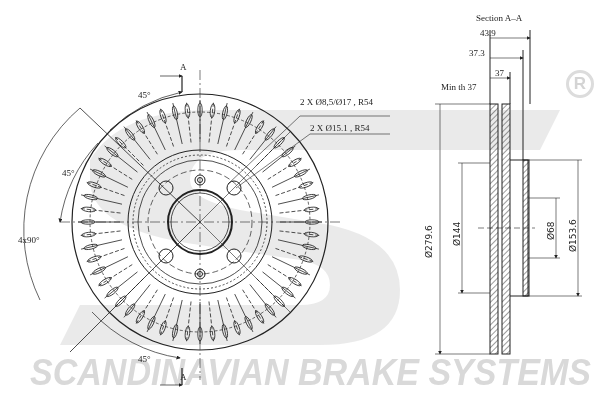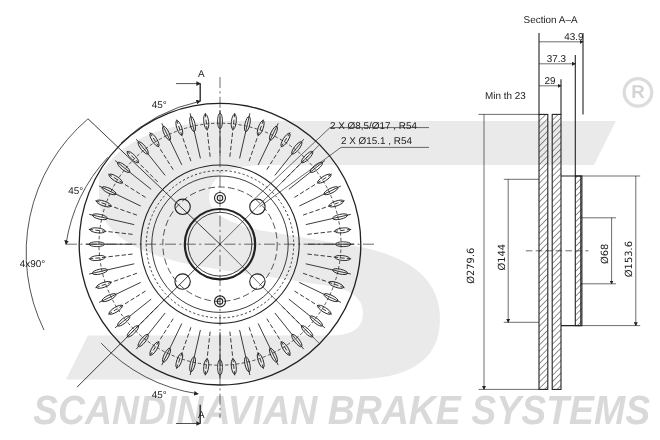--- a/index.html
+++ b/index.html
@@ -1,18 +1,18 @@
 <!DOCTYPE html>
 <html><head>
   <meta charset="utf-8">
   <style>
     html, body { margin:0; padding:0; background:#ffffff; }
     body { width:600px; height:400px; position:relative; overflow:hidden; font-family:"DejaVu Sans", sans-serif; }
     #stage { position:absolute; left:0; top:0; width:600px; height:400px; }
-    .lbl { position:absolute; font-family:Liberation Sans, sans-serif; font-size:9px; color:#222; white-space:nowrap; }
+    .lbl { position:absolute; font-family:Liberation Serif, serif; font-size:9px; color:#222; white-space:nowrap; }
     .vlbl { position:absolute; font-family:"DejaVu Sans", sans-serif; font-size:9px; color:#222; white-space:nowrap; transform:rotate(-90deg); transform-origin:left top; }
     .watermark { position:absolute; left:30px; top:352px; width:560px; font-family:"Liberation Sans", sans-serif; font-style:italic; font-weight:bold; font-size:37px; letter-spacing:0px; color:#d9d9d9; white-space:nowrap; transform:scaleX(0.92); transform-origin:left top; }
     .reg { position:absolute; left:566px; top:70px; width:22px; height:22px; border:3px solid #dcdcdc; border-radius:50%; color:#d4d4d4; font-family:"Liberation Sans", sans-serif; font-weight:bold; font-size:17px; line-height:22px; text-align:center; }
   </style>
 </head>
 <body>
 
 <div id="stage">
 
   <div class="watermark">SCANDINAVIAN BRAKE SYSTEMS</div>
@@ -221,25 +221,25 @@
       <line x1="478" y1="228" x2="535" y2="228" stroke-dasharray="6,3" stroke-width="0.6"></line>
     </g>
   </svg>
 
   <div class="lbl" style="left:180px;top:62px">A</div>
   <div class="lbl" style="left:180px;top:372px">A</div>
   <div class="lbl" style="left:138px;top:90px">45°</div>
   <div class="lbl" style="left:62px;top:168px">45°</div>
   <div class="lbl" style="left:138px;top:354px">45°</div>
   <div class="lbl" style="left:18px;top:235px">4x90°</div>
-  <div class="lbl" style="left:300px;top:109px">2 X Ø8,5/Ø17 , R54</div>
+  <div class="lbl" style="left:300px;top:97px">2 X Ø8,5/Ø17 , R54</div>
   <div class="lbl" style="left:310px;top:123px">2 X Ø15.1 , R54</div>
 
   <div class="lbl" style="left:476px;top:13px">Section A–A</div>
-  <div class="lbl" style="left:513px;top:28px">43.9</div>
-  <div class="lbl" style="left:497px;top:48px">37.3</div>
-  <div class="lbl" style="left:495px;top:68px">29</div>
-  <div class="lbl" style="left:441px;top:82px">Min th 23</div>
+  <div class="lbl" style="left:480px;top:28px">43.9</div>
+  <div class="lbl" style="left:469px;top:48px">37.3</div>
+  <div class="lbl" style="left:495px;top:68px">37</div>
+  <div class="lbl" style="left:441px;top:82px">Min th 37</div>
   <div class="vlbl" style="left:424px;top:258px">Ø279.6</div>
   <div class="vlbl" style="left:452px;top:246px">Ø144</div>
   <div class="vlbl" style="left:546px;top:240px">Ø68</div>
   <div class="vlbl" style="left:568px;top:252px">Ø153.6</div>
 </div>
 
 </body></html>

